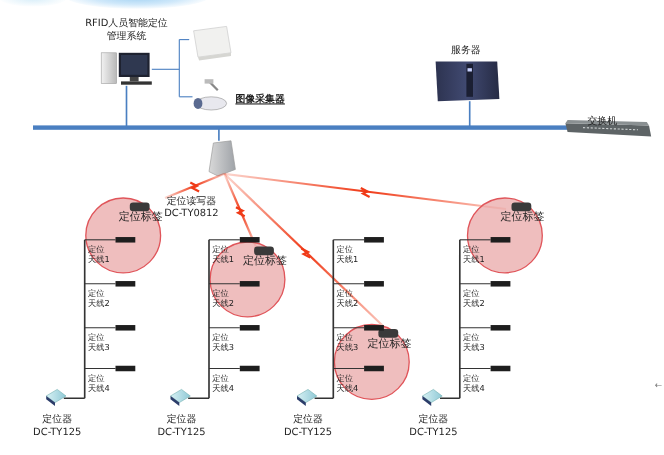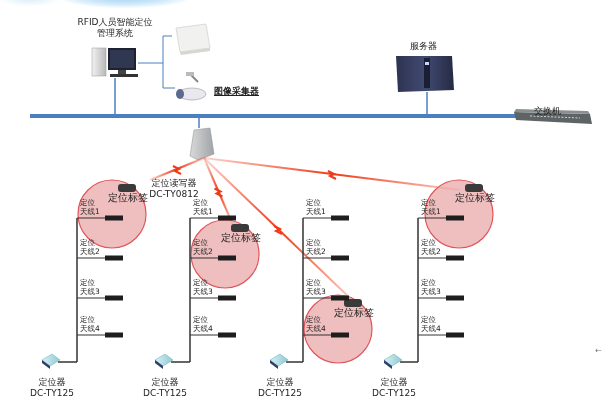--- a/index.html
+++ b/index.html
@@ -1,20 +1,20 @@
 <!DOCTYPE html>
 <html><head>
 <meta charset="utf-8">
 <style>
   html, body { margin:0; padding:0; background:#ffffff; }
   body { width:604px; height:414px; position:relative; overflow:hidden;
          font-family:"DejaVu Sans", sans-serif; color:#222; }
   #stage { position:absolute; left:0; top:0; width:604px; height:361px; }
   .lbl { position:absolute; font-size:9px; line-height:11px; text-align:center; color:#222; white-space:nowrap; }
-  .lbl-sm { position:absolute; font-size:7.5px; line-height:9px; color:#222; white-space:nowrap; }
+  .lbl-sm { position:absolute; font-size:7.5px; line-height:9px; color:#222; white-space:nowrap;margin-top:24px; }
   .tag-lbl { position:absolute; font-size:10px; line-height:9px; color:#222; white-space:nowrap; }
   .top-deco { position:absolute; left:60px; top:-14px; width:130px; height:22px; border-radius:50%;
      background:radial-gradient(ellipse at center, #9fd0f2 0%, #cfe8fa 45%, rgba(255,255,255,0) 75%); }
   .top-deco2 { position:absolute; left:0px; top:-8px; width:60px; height:14px; border-radius:50%;
      background:radial-gradient(ellipse at center, #d8eef9 0%, rgba(255,255,255,0) 75%); }
   .corner-icon { position:absolute; right:2px; bottom:6px; font-size:8px; color:#777; }
 </style>
 </head>
 <body>
 

